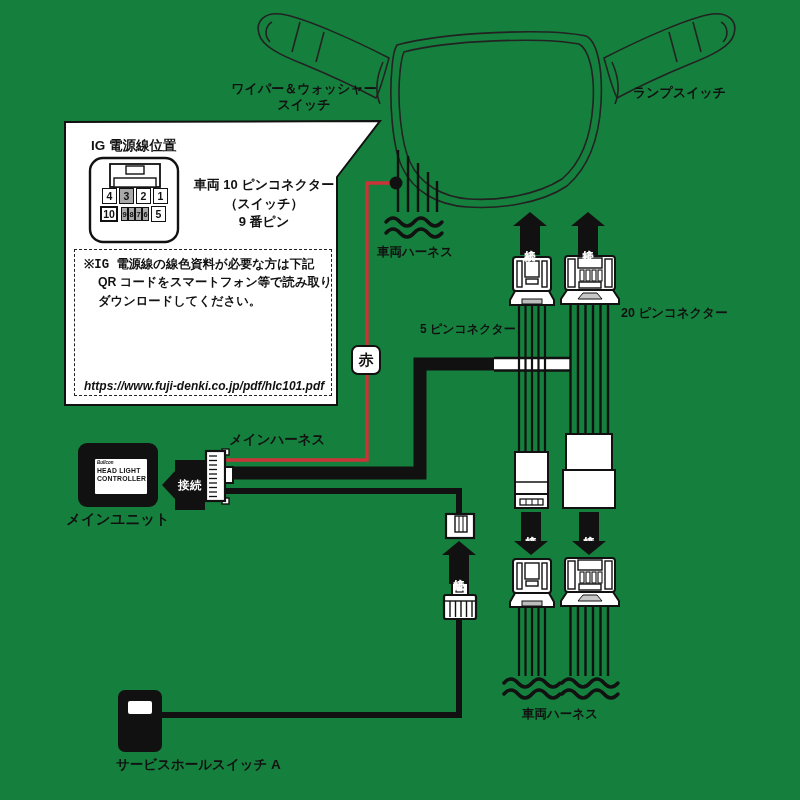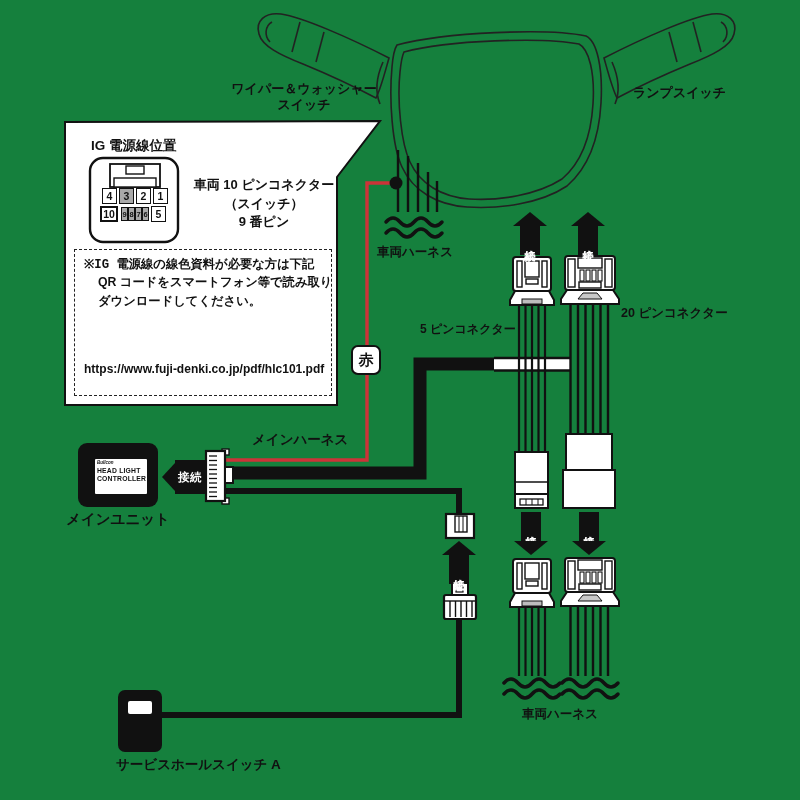--- a/index.html
+++ b/index.html
@@ -17,21 +17,21 @@
   
   .dashedbox{position:absolute;z-index:1;border:1.8px dashed #222;background:#fff;box-sizing:border-box;}
   
   .arrow-v{position:absolute;z-index:2;display:flex;flex-direction:column;align-items:center;}
   .tri-up{width:0;height:0;border-left:17px solid transparent;border-right:17px solid transparent;border-bottom:14px solid #111;}
   .tri-down{width:0;height:0;border-left:17px solid transparent;border-right:17px solid transparent;border-top:14px solid #111;}
   .shaft-v{width:20px;height:29px;background:#111;color:#fff;writing-mode:vertical-rl;text-orientation:upright;
            font-size:11px;font-weight:600;display:flex;align-items:center;justify-content:center;line-height:20px;}
   .arrow-h{position:absolute;z-index:2;display:flex;align-items:center;}
   .tri-left{width:0;height:0;border-top:14px solid transparent;border-bottom:14px solid transparent;border-right:13px solid #111;}
-  .shaft-h{height:26px;background:#111;color:#fff;font-size:11.5px;font-weight:600;display:flex;align-items:center;padding:4px 3px;letter-spacing:.5px;}
+  .shaft-h{height:26px;background:#111;color:#fff;font-size:11.5px;font-weight:600;display:flex;align-items:center;padding:12px 3px;letter-spacing:.5px;}
   
   .blackbox{position:absolute;z-index:2;background:#111;}
   #main-unit-face{position:absolute;left:17px;top:16px;width:52px;height:35px;background:#fff;border-radius:1px;padding:1px 2px;box-sizing:border-box;}
   #main-unit-face .brand{font-size:4.5px;font-weight:700;font-style:italic;line-height:5px;}
   #main-unit-face .dev{font-size:6.8px;font-weight:700;line-height:7.6px;letter-spacing:.2px;margin-top:2px;}
   #switch-slot{position:absolute;left:10px;top:11px;width:24px;height:13px;background:#fff;border-radius:2px;}
   .redtag{position:absolute;z-index:2;width:30px;height:30px;border:2px solid #111;border-radius:7px;background:#fff;
           display:flex;align-items:center;justify-content:center;font-size:15px;font-weight:700;box-sizing:border-box;}
 </style>
 </head>
@@ -375,21 +375,21 @@
   <div class="lbl ctr" style="left:190px;top:176px;width:148px;font-size:13px;line-height:18.5px;">
     <div>車両 10 ピンコネクター</div>
     <div>（スイッチ）</div>
     <div>9 番ピン</div>
   </div>
 
   <div class="dashedbox" style="left:74px;top:249px;width:258px;height:147px;"></div>
   <div class="lbl" style="left:84px;top:255px;font-size:12.3px;font-family:Liberation Mono, monospace;">※IG 電源線の線色資料が必要な方は下記</div>
   <div class="lbl" style="left:98px;top:274px;font-size:12.3px;">QR コードをスマートフォン等で読み取り</div>
   <div class="lbl" style="left:98px;top:293px;font-size:12.3px;">ダウンロードしてください。</div>
-  <div class="lbl" style="left:84px;top:362px;font-size:12px;font-weight:600;">https://www.fuji-denki.co.jp/pdf/hlc101.pdf</div>
+  <div class="lbl" style="left:84px;top:379px;font-size:12px;font-weight:600;font-style:italic;">https://www.fuji-denki.co.jp/pdf/hlc101.pdf</div>
 
   <div class="redtag" style="left:351px;top:345px;">赤</div>
 
   <div class="lbl" style="left:420px;top:305px;font-size:12px;margin-top:16px;">5 ピンコネクター</div>
   <div class="lbl" style="left:621px;top:305px;font-size:12.5px;">20 ピンコネクター</div>
   <div class="lbl ctr" style="left:518px;top:706px;width:84px;font-size:12.5px;">車両ハーネス</div>
 
   <div class="arrow-v" style="left:513px;top:212px;">
     <div class="tri-up"></div>
     <div class="shaft-v">接続</div>
@@ -408,21 +408,21 @@
   </div>
   <div class="arrow-v" style="left:442px;top:541px;">
     <div class="tri-up"></div>
     <div class="shaft-v">接続</div>
   </div>
   <div class="arrow-h" style="left:162px;top:460px;">
     <div class="tri-left"></div>
     <div class="shaft-h">接続</div>
   </div>
 
-  <div class="lbl" style="left:229px;top:431px;font-size:13.5px;margin-left:23px;">メインハーネス</div>
+  <div class="lbl" style="left:229px;top:431px;font-size:13.5px;">メインハーネス</div>
   <div class="blackbox" style="left:78px;top:443px;width:80px;height:64px;border-radius:9px;">
     <div id="main-unit-face">
       <div class="brand">Bullcon</div>
       <div class="dev">
         <div>HEAD LIGHT</div>
         <div>CONTROLLER</div>
       </div>
     </div>
   </div>
   <div class="lbl ctr" style="left:62px;top:510px;width:112px;font-size:14.5px;">メインユニット</div>

